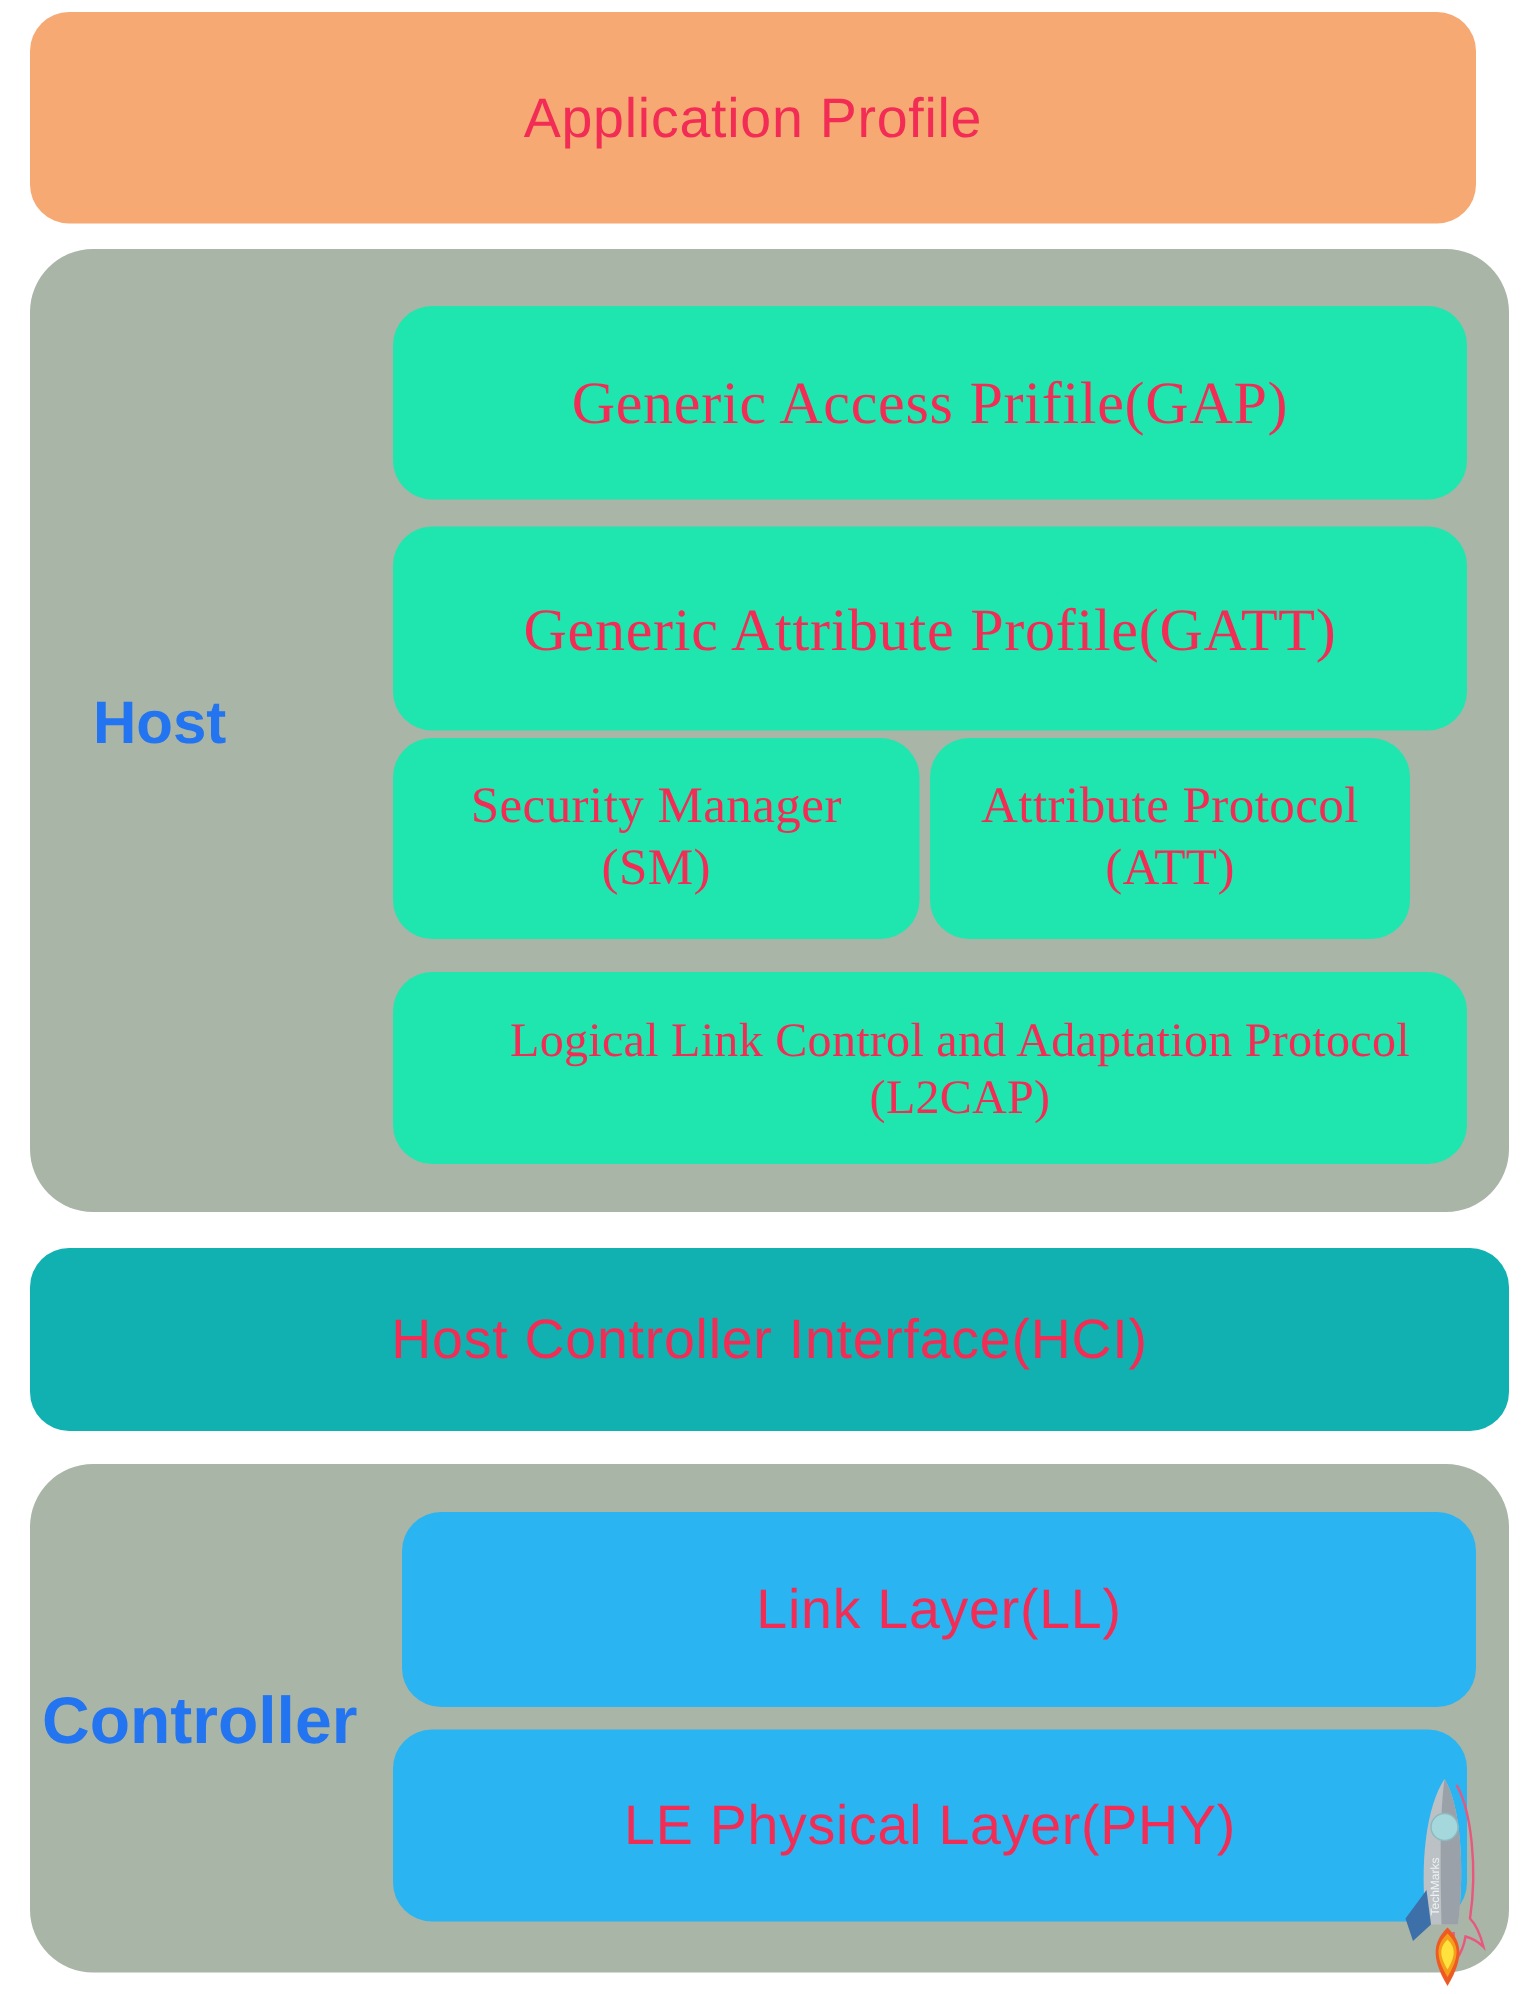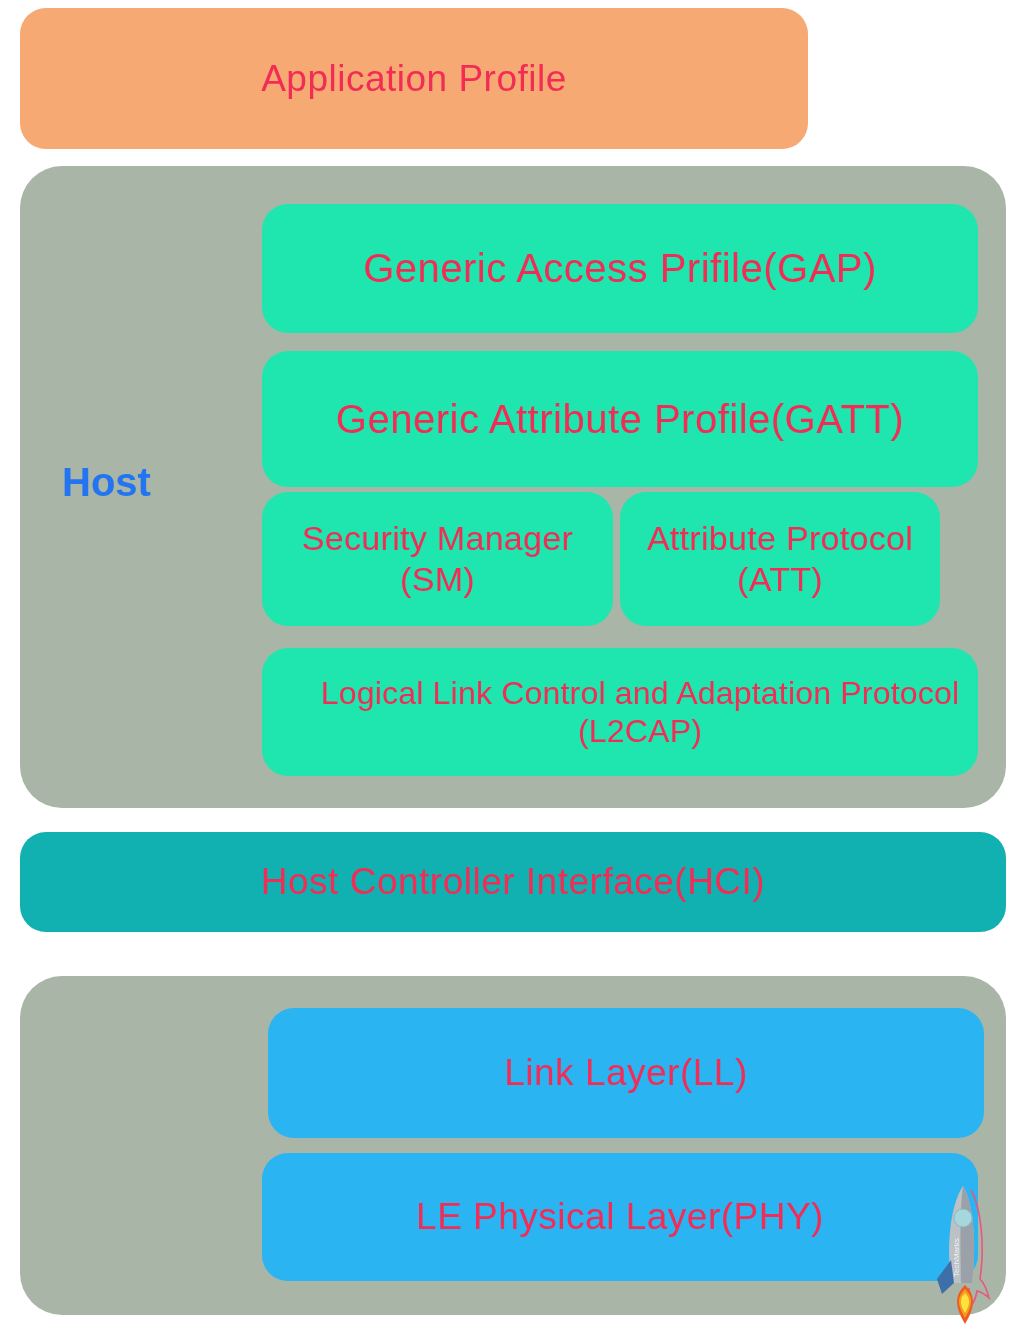--- a/index.html
+++ b/index.html
@@ -15,43 +15,43 @@
   .page{position:absolute;inset:0;}
   .box{
     position:absolute;display:flex;flex-direction:column;
     align-items:center;justify-content:center;text-align:center;
     color:var(--red_text);
   }
   .r26{border-radius:26px;}
   .r42{border-radius:42px;}
   .bg-orange{background:var(--orange);}
   .bg-gray{background:var(--panel_gray);}
-  .bg-green{background:var(--green);}
+  .bg-green{background:var(--green);font-family:Liberation Serif, serif;}
   .bg-teal{background:var(--teal);}
   .bg-blue{background:var(--blue);}
   .t-xl{font-size:40px;letter-spacing:.5px;}
   .t-lg{font-size:37px;letter-spacing:.5px;}
   .t-md{font-size:34px;line-height:1.2;letter-spacing:.3px;}
   .t-sm{font-size:32px;line-height:1.2;letter-spacing:.2px;}
   .side-label{
     position:absolute;font-weight:bold;color:var(--blue_label);line-height:1;
   }
   .host-label{left:62px;top:462px;font-size:40px;}
   .controller-label{left:28px;top:1126px;font-size:44px;}
   
-  .app-box{left:20px;top:8px;width:788px;height:141px;}
+  .app-box{left:20px;top:8px;width:964px;height:141px;}
   
   .host-panel{left:20px;top:166px;width:986px;height:642px;}
   .gap-box{left:262px;top:204px;width:716px;height:129px;}
   .gatt-box{left:262px;top:351px;width:716px;height:136px;}
   .sm-box{left:262px;top:492px;width:351px;height:134px;}
   .att-box{left:620px;top:492px;width:320px;height:134px;}
   .l2cap-box{left:262px;top:648px;width:716px;height:128px;padding-left:40px;}
   
-  .hci-box{left:20px;top:832px;width:986px;height:100px;}
+  .hci-box{left:20px;top:832px;width:986px;height:122px;}
   
   .controller-panel{left:20px;top:976px;width:986px;height:339px;}
   .ll-box{left:268px;top:1008px;width:716px;height:130px;}
   .phy-box{left:262px;top:1153px;width:716px;height:128px;}
   
   .rocket{position:absolute;left:934px;top:1180px;width:66px;height:146px;}
 </style>
 </head>
 <body>
 
@@ -85,20 +85,21 @@
   <div class="box r26 bg-green l2cap-box">
     <span class="t-sm">Logical Link Control and Adaptation Protocol</span>
     <span class="t-sm">(L2CAP)</span>
   </div>
 
   <div class="box r26 bg-teal hci-box">
     <span class="t-lg">Host Controller Interface(HCI)</span>
   </div>
 
   <div class="box r42 bg-gray controller-panel"></div>
+  <div class="side-label controller-label">Controller</div>
 
   <div class="box r26 bg-blue ll-box">
     <span class="t-lg">Link Layer(LL)</span>
   </div>
 
   <div class="box r26 bg-blue phy-box">
     <span class="t-lg">LE Physical Layer(PHY)</span>
   </div>
 
   <div class="rocket">

